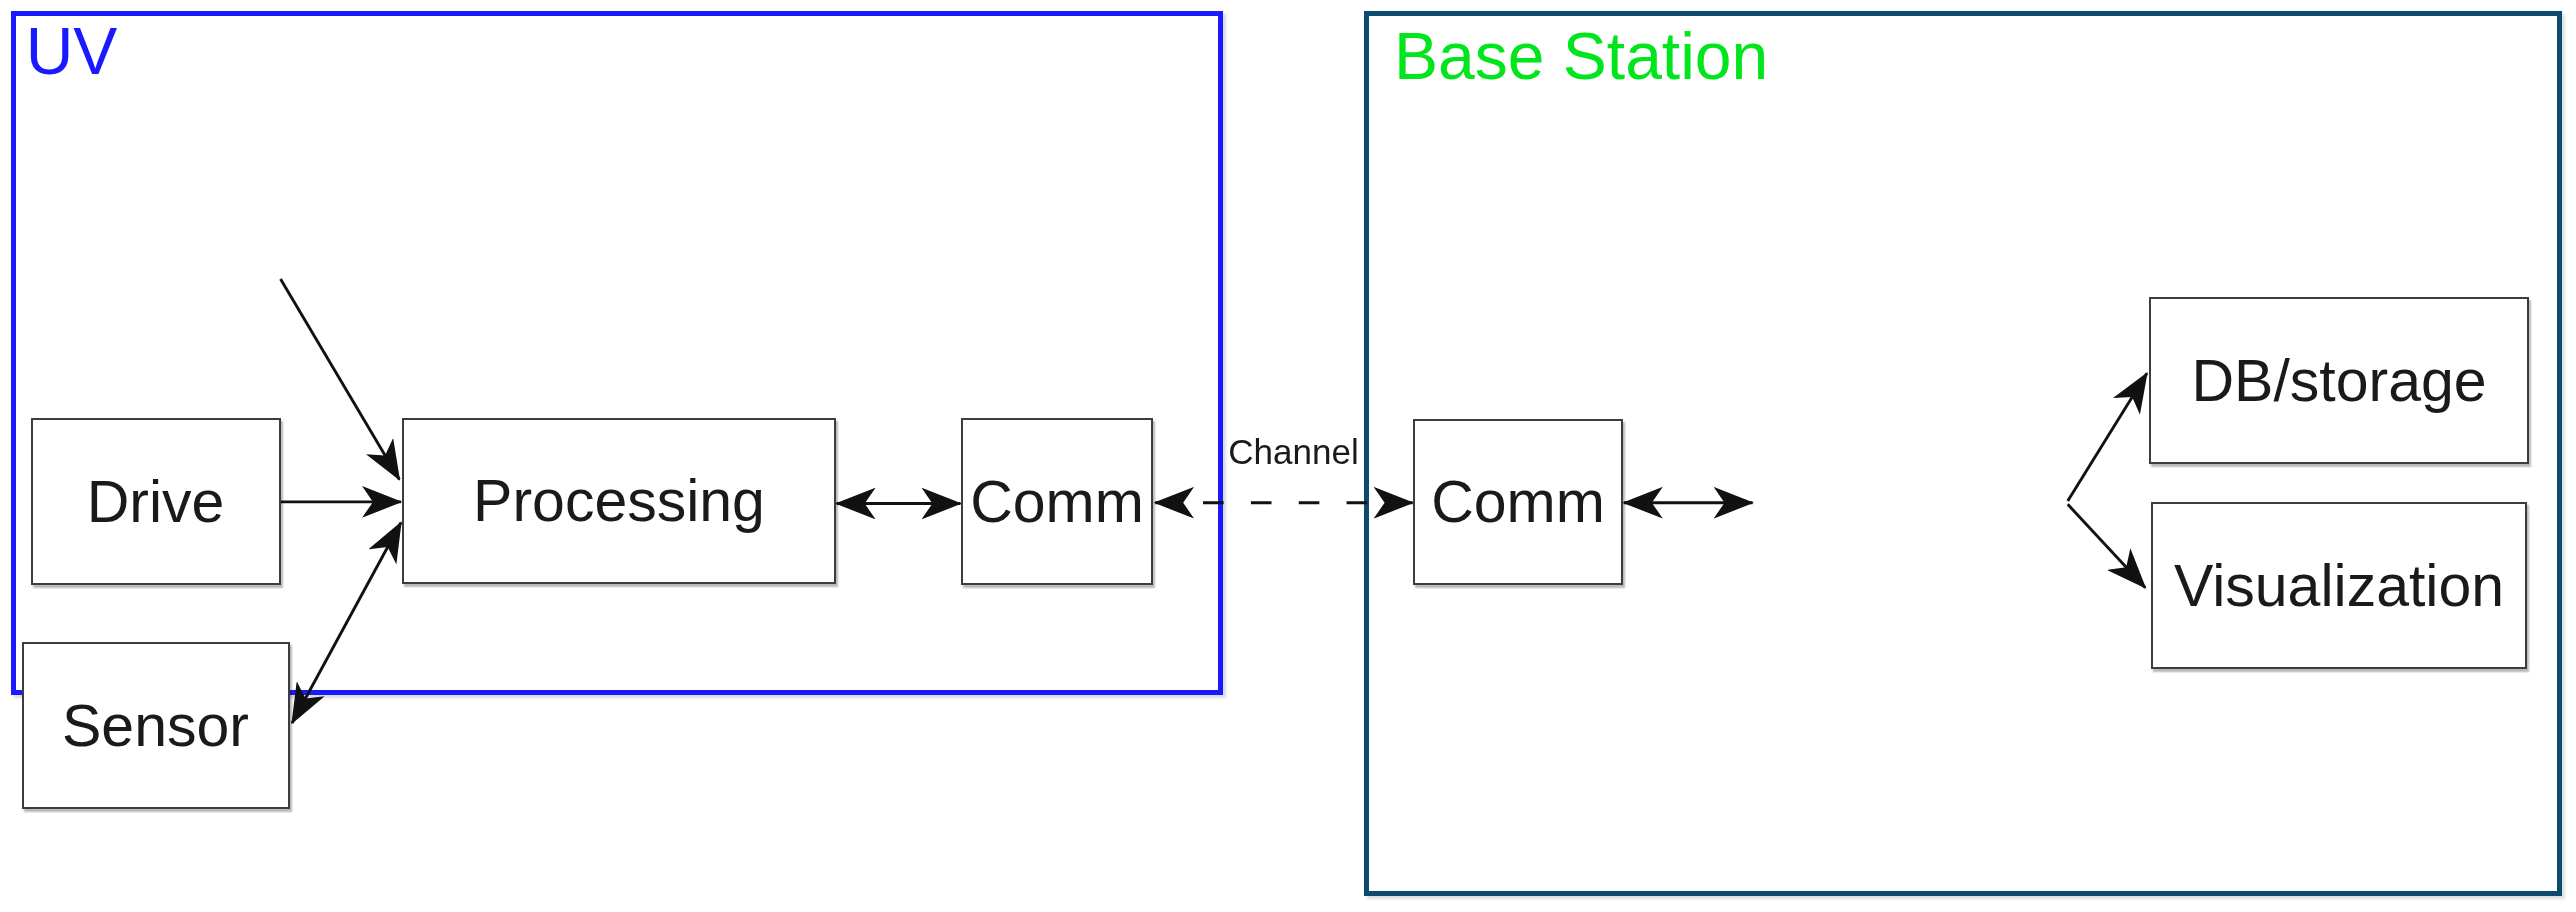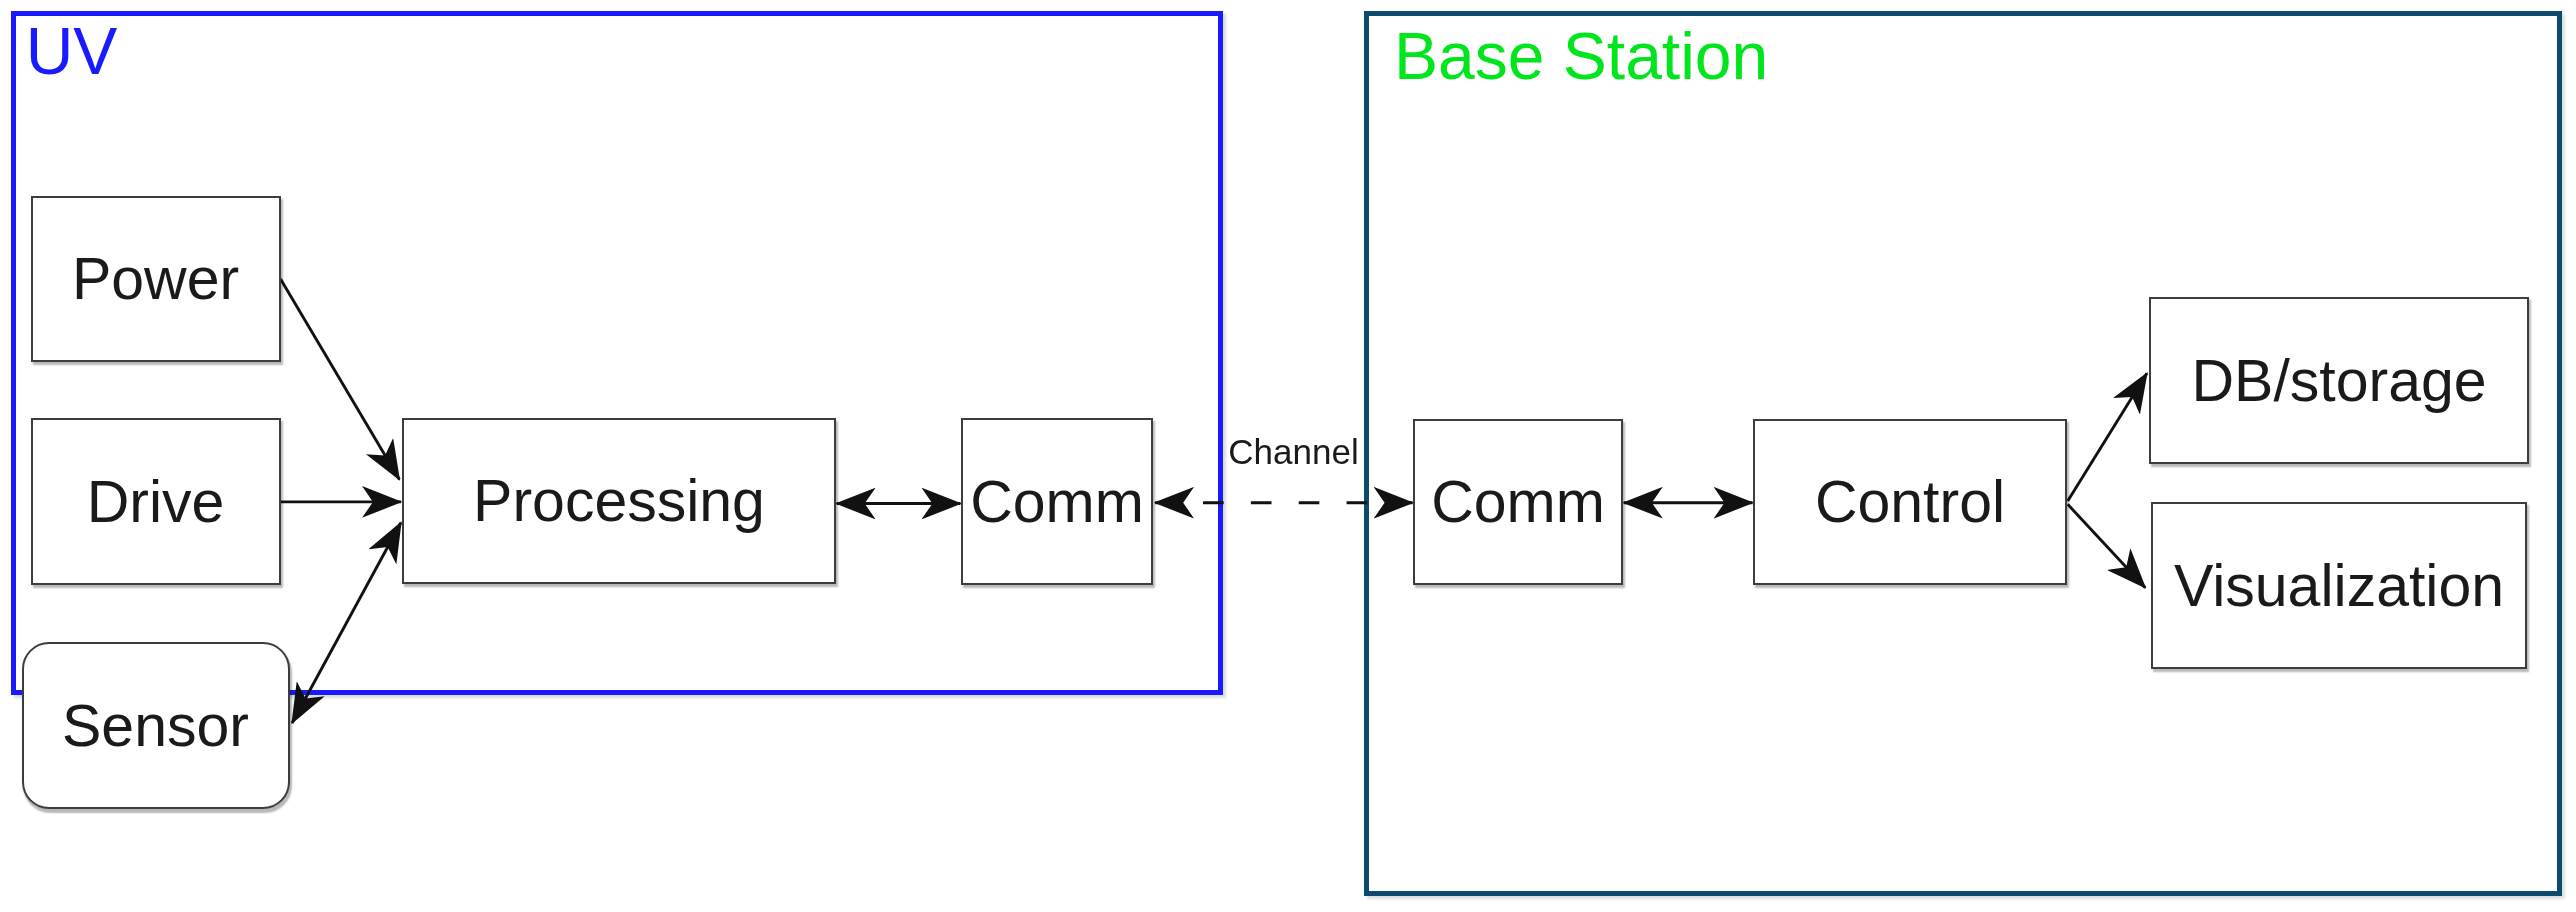--- a/index.html
+++ b/index.html
@@ -33,21 +33,21 @@
   .node{
     position:absolute;box-sizing:border-box;
     background:#ffffff;
     border:2.5px solid #3d3d3d;
     box-shadow:1.7px 3.3px 1.7px rgba(0,0,0,0.28);
     display:flex;align-items:center;justify-content:center;
     font-size:59px;color:#1a1a1a;white-space:nowrap;
   }
   .n-power        {left:30.5px;  top:196px; width:250px; height:166px;}
   .n-drive        {left:30.5px;  top:418px; width:250px; height:167px;text-align:right;}
-  .n-sensor       {left:21.5px;  top:642px; width:268px; height:167px;border-radius:27px;}
+  .n-sensor       {left:21.5px;  top:642px; width:268px; height:167px;}
   .n-processing   {left:402px; top:418px; width:434px; height:166px;}
   .n-comm-uv      {left:961px;top:418px; width:192px; height:167px;}
   .n-comm-base    {left:1413px;top:419px; width:210px; height:166px;}
   .n-control      {left:1753px;top:419px; width:314px; height:166px;}
   .n-db-storage   {left:2149px;top:297px; width:380px; height:167px;}
   .n-visualization{left:2151px;top:502px; width:376px; height:167px;}
   
   svg.edges{position:absolute;left:0;top:0;width:2576px;height:913px;}
   svg.edges line{stroke:#111111;stroke-width:3.5;}
   
@@ -80,41 +80,35 @@
     <line x1="354" y1="876" x2="486" y2="633" marker-start="url(#ah)" marker-end="url(#ah)"></line>
     <line x1="1014" y1="610" x2="1164" y2="610" marker-start="url(#ah)" marker-end="url(#ah)"></line>
     <line x1="1400" y1="609" x2="1712" y2="609" stroke-dasharray="25 33" marker-start="url(#ah)" marker-end="url(#ah)"></line>
     <line x1="1968" y1="609" x2="2124" y2="609" marker-start="url(#ah)" marker-end="url(#ah)"></line>
     <line x1="2506" y1="607" x2="2602" y2="452" marker-end="url(#ah)"></line>
     <line x1="2506" y1="611" x2="2600" y2="712" marker-end="url(#ah)"></line>
   </svg>
 
   <div class="channel-label">Channel</div>
 
-  <div class="node n-power">
-    <span>Power</span>
-  </div>
   <div class="node n-drive">
     <span>Drive</span>
   </div>
   <div class="node n-sensor">
     <span>Sensor</span>
   </div>
   <div class="node n-processing">
     <span>Processing</span>
   </div>
   <div class="node n-comm-uv">
     <span>Comm</span>
   </div>
   <div class="node n-comm-base">
     <span>Comm</span>
   </div>
-  <div class="node n-control">
-    <span>Control</span>
-  </div>
   <div class="node n-visualization">
     <span>Visualization</span>
   </div>
   <div class="node n-db-storage">
     <span>DB/storage</span>
   </div>
 
 </div>
 
 

